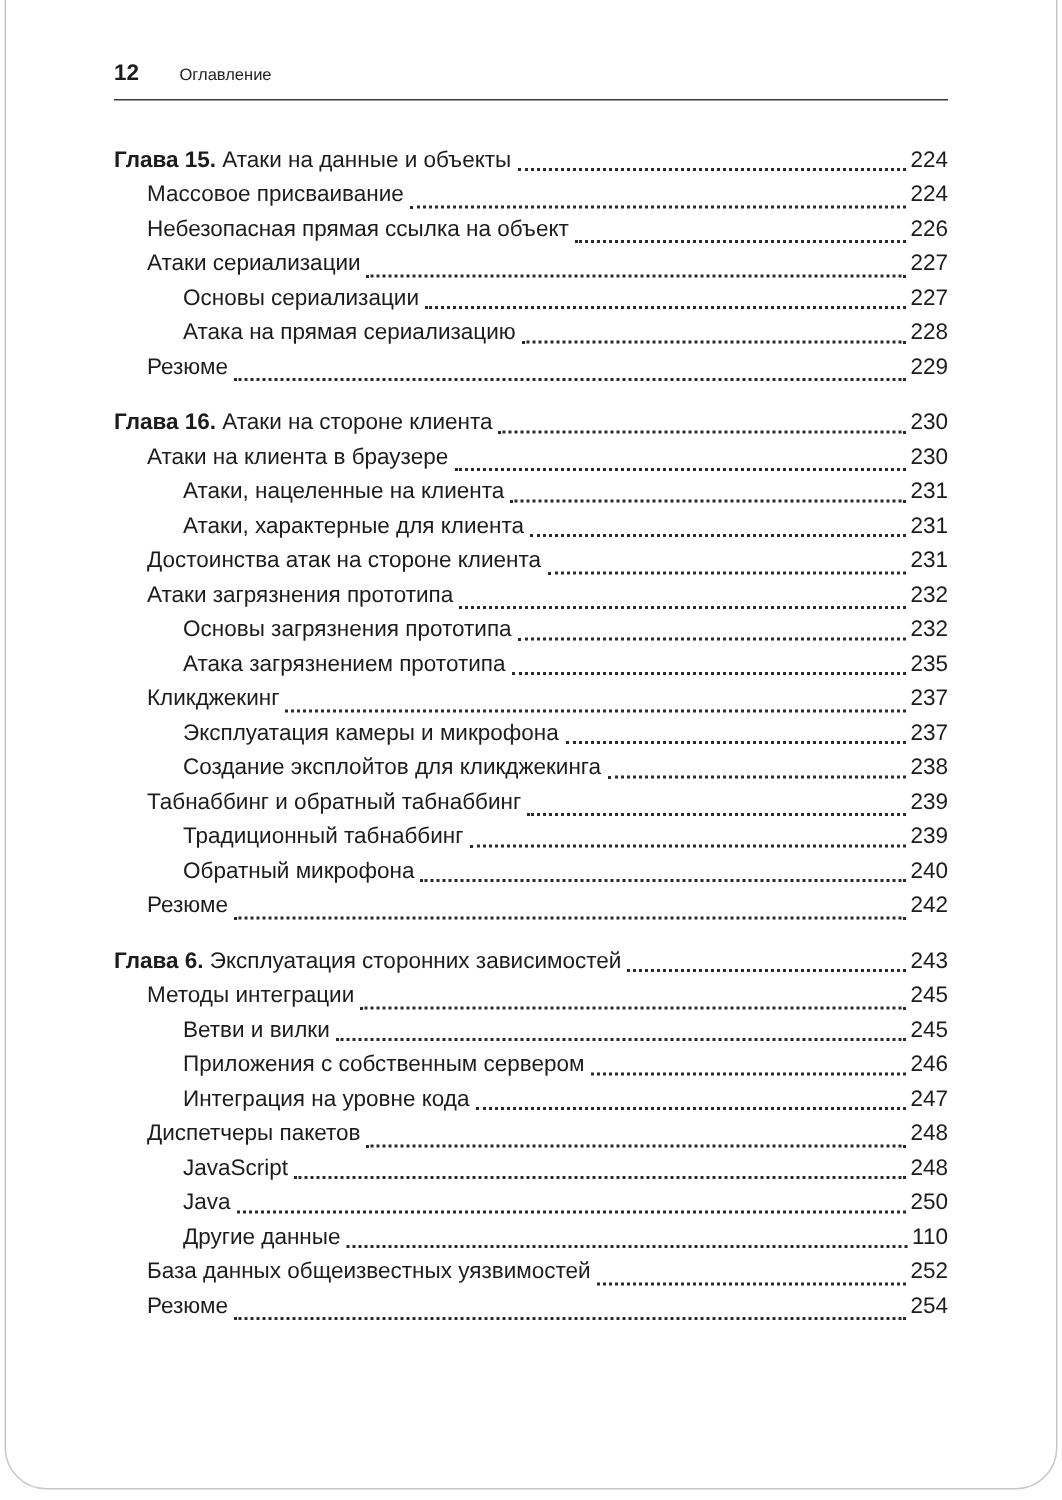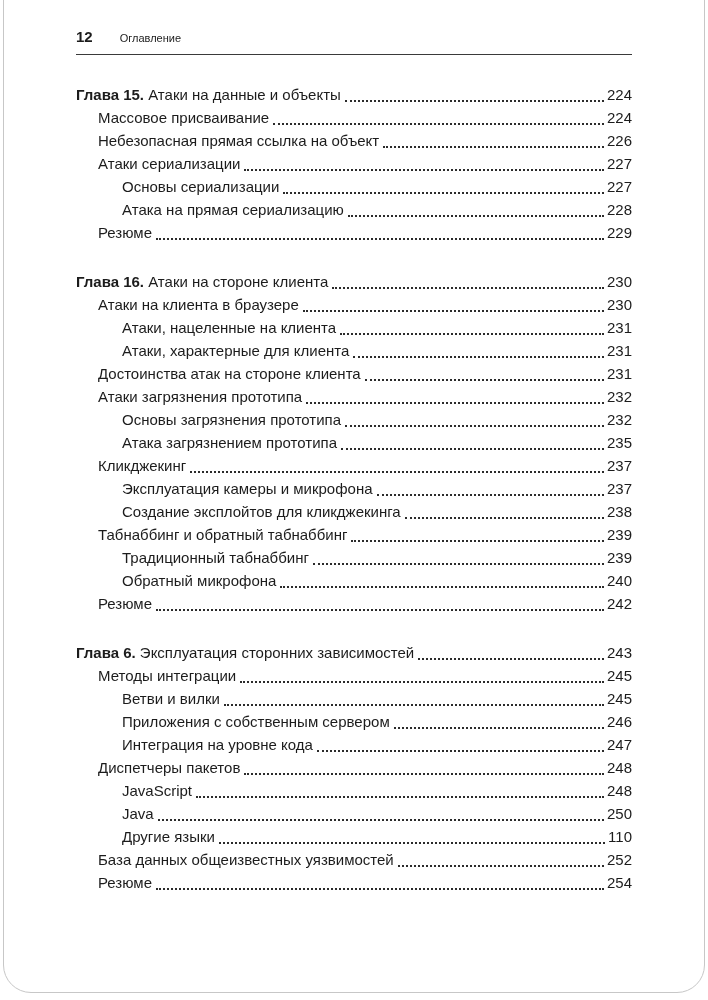--- a/index.html
+++ b/index.html
@@ -6,33 +6,33 @@
   body{
     width:708px;height:1000px;background:#ffffff;position:relative;overflow:hidden;
     font-family:"Liberation Sans","DejaVu Sans",sans-serif;color:#1c1c1c;
   }
   .page-edge{
     position:absolute;left:3px;right:3px;top:-60px;bottom:7px;
     border:1px solid #c7c7c7;border-radius:28px;pointer-events:none;
   }
   .page{
     position:absolute;left:0;top:0;width:708px;height:829px;
-    box-sizing:border-box;padding:28px 76px 0 76px;
+    box-sizing:border-box;padding:40px 76px 0 76px;
   }
   .header{display:flex;align-items:baseline;}
   .pagenum{font-size:15px;font-weight:700;}
   .header-title{font-size:11px;font-weight:400;margin-left:27px;color:#222;}
   .rule{border-top:1px solid #3a3a3a;margin-top:9px;}
   .toc{margin-top:28px;}
-  .section + .section{margin-top:26px;}
+  .section + .section{margin-top:14px;}
   .row{
     display:flex;height:23px;line-height:23px;font-size:15px;
   }
   .row .title{white-space:nowrap;}
-  .row.lvl1{padding-left:22px;}
+  .row.lvl1{padding-left:22px;align-items:center;}
   .row.lvl2{padding-left:46px;}
   .chap{font-weight:700;}
   .leader{
     flex:1;margin:0 3px 0 4px;height:17px;
     border-bottom:2px dotted #2b2b2b;
     min-width:12px;
   }
   .pg{white-space:nowrap;}
 </style>
 </head>
@@ -196,21 +196,21 @@
           <span class="title">JavaScript</span>
           <span class="leader"></span>
           <span class="pg">248</span>
         </div>
         <div class="row lvl2">
           <span class="title">Java</span>
           <span class="leader"></span>
           <span class="pg">250</span>
         </div>
         <div class="row lvl2">
-          <span class="title">Другие языки</span>
+          <span class="title">Другие данные</span>
           <span class="leader"></span>
           <span class="pg">110</span>
         </div>
         <div class="row lvl1">
           <span class="title">База данных общеизвестных уязвимостей</span>
           <span class="leader"></span>
           <span class="pg">252</span>
         </div>
         <div class="row lvl1">
           <span class="title">Резюме</span>

